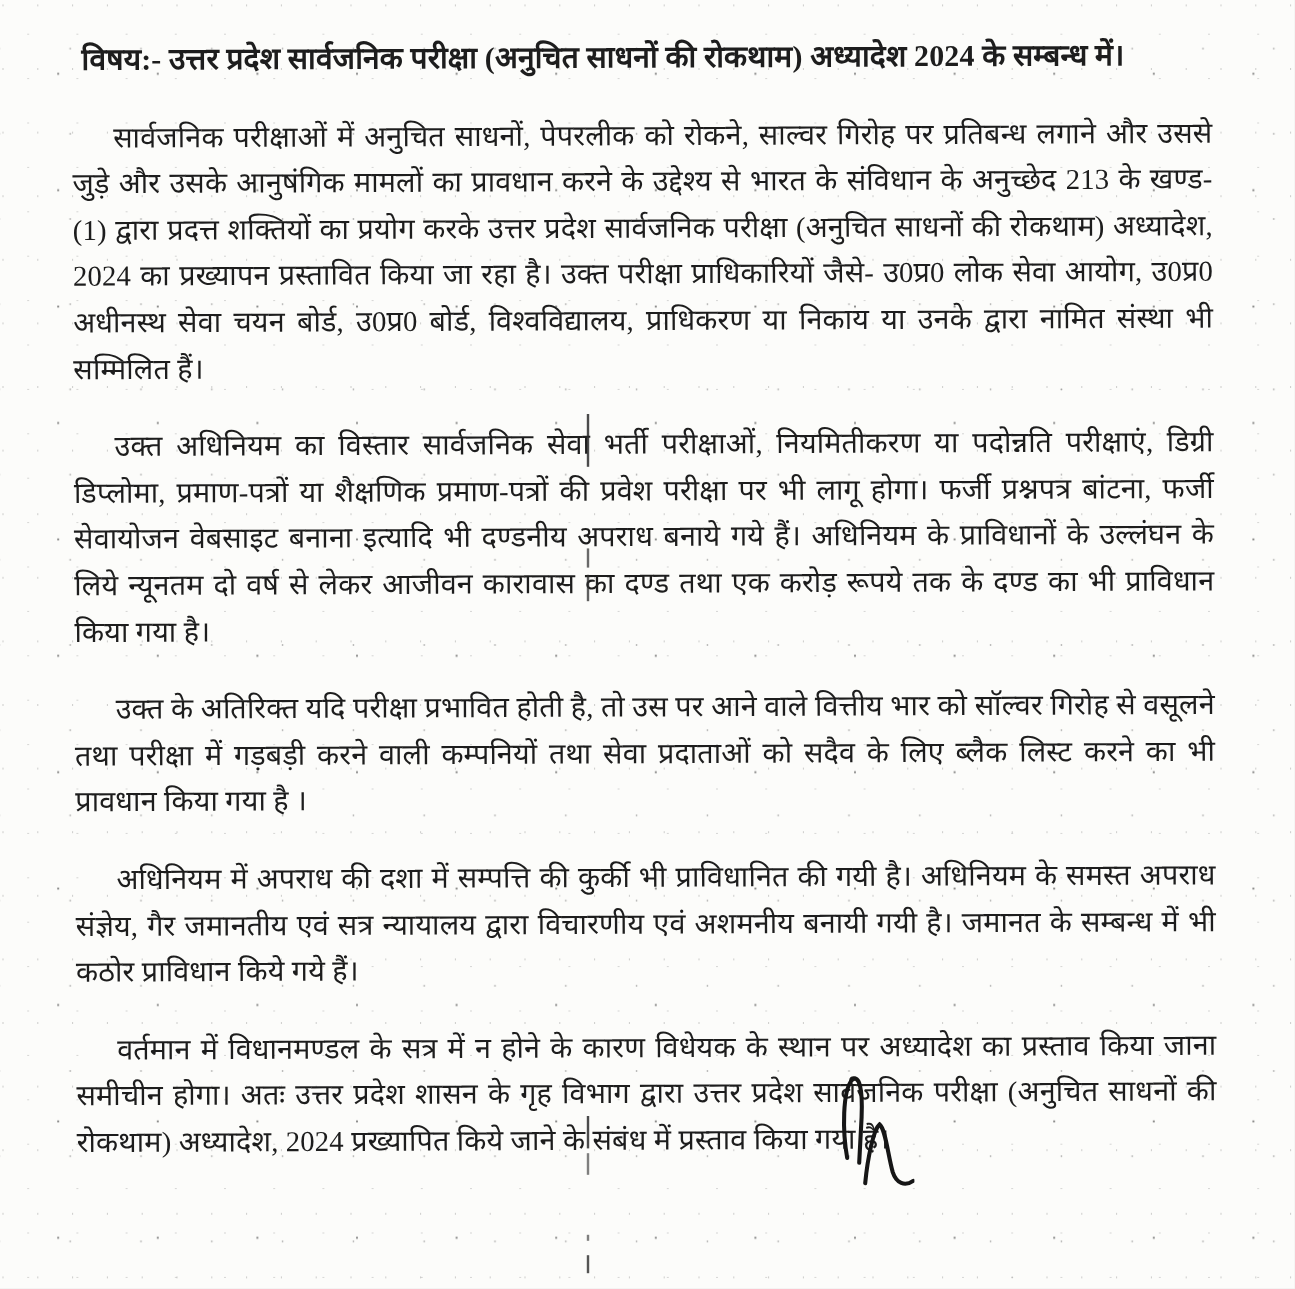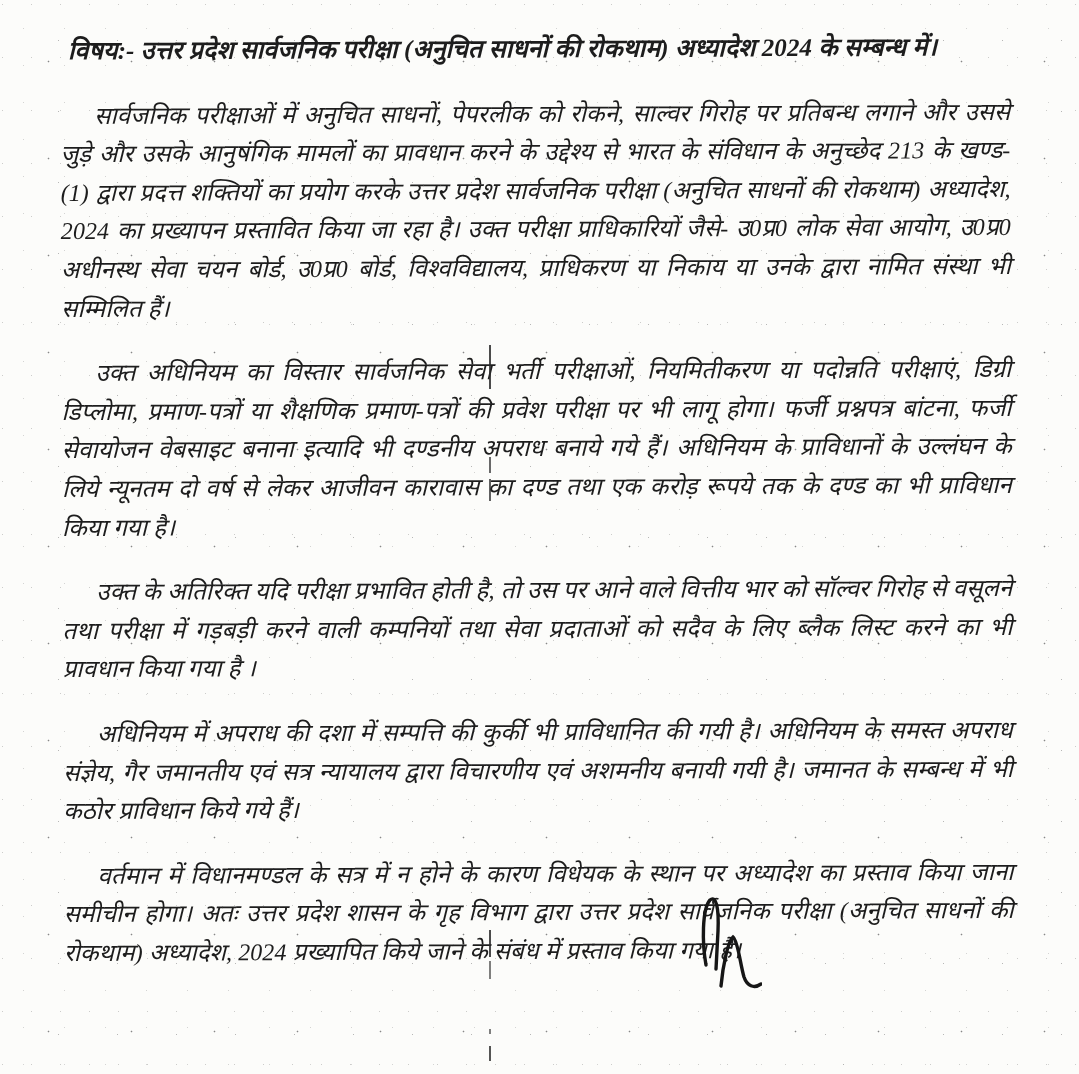--- a/index.html
+++ b/index.html
@@ -7,21 +7,20 @@
     padding: 0;
     background: #e8e8e6;
     font-family: "Liberation Serif", serif;
   }
   .page {
     position: relative;
     width: 1079px;
     height: 1074px;
     background: #fcfcfa;
     overflow: hidden;
-    font-style: italic;
   }
   
   .page::before {
     content: "";
     position: absolute;
     inset: 0;
     pointer-events: none;
     background-image:
       radial-gradient(circle, rgba(40,40,40,0.55) 0.7px, transparent 1.1px),
       radial-gradient(circle, rgba(80,80,80,0.40) 0.6px, transparent 1.0px),

